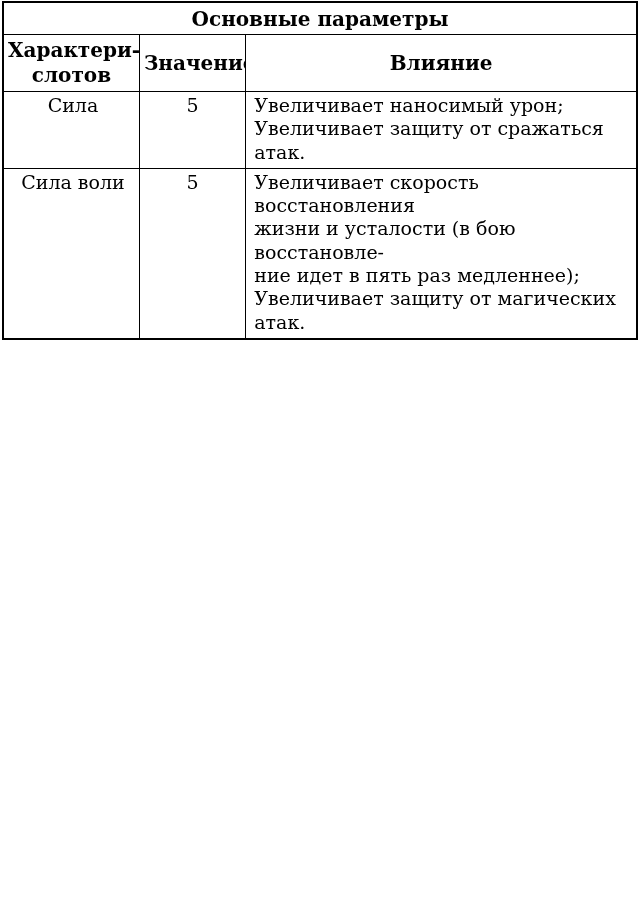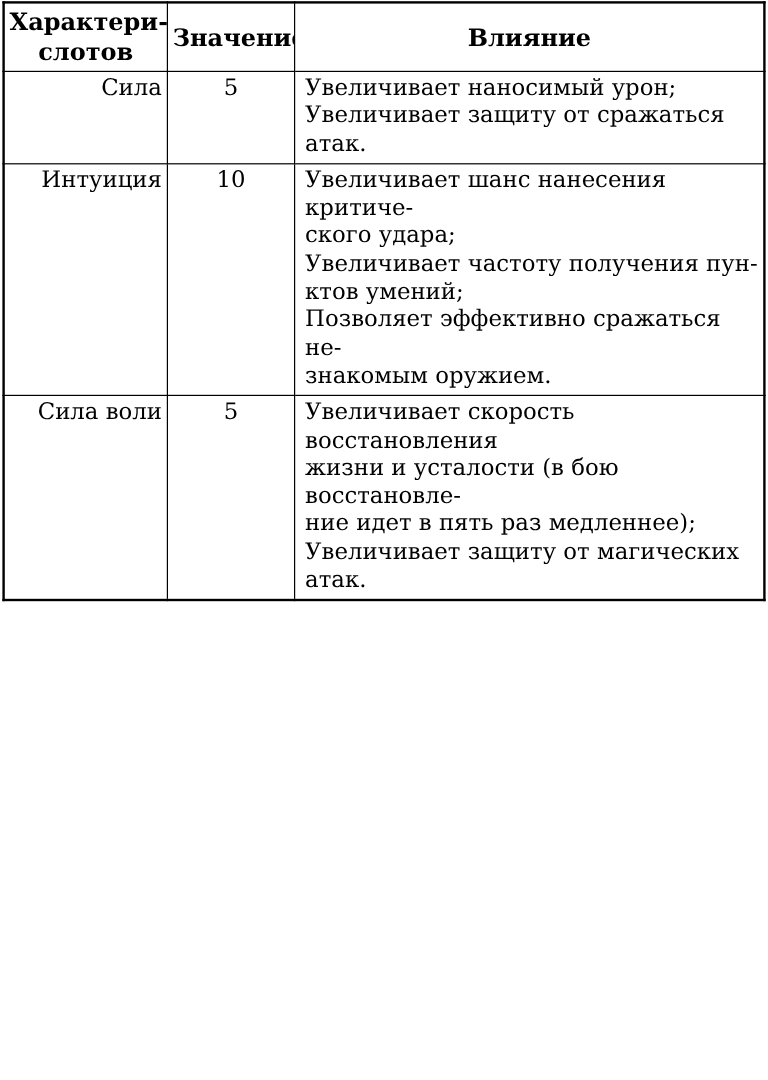--- a/index.html
+++ b/index.html
@@ -41,21 +41,21 @@
     vertical-align: middle;
     padding: 3px 4px;
     line-height: 25px;
     white-space: pre-line;
   }
   td.c-name {
     font-size: 19px;
     line-height: 23.5px;
     padding: 2px 4px 4px 7px;
     white-space: pre-line;
-    text-align: right;
+    text-align: center;
   }
   td.c-value {
     font-size: 19px;
     line-height: 23.5px;
     padding: 2px 4px 4px 4px;
     text-align: center;
   }
   td.c-influence {
     font-size: 19px;
     line-height: 23.3px;
@@ -67,45 +67,38 @@
 </head>
 <body>
 
 <table class="params">
   <colgroup>
     <col style="width:136px">
     <col style="width:106px">
     <col style="width:390px">
   </colgroup>
   <thead>
+    <tr>
+      <th class="title-cell" colspan="3">Основные параметры</th>
+    </tr>
     <tr class="header-row">
       <th>Характери-
 слотов</th>
       <th>Значение</th>
       <th>Влияние</th>
     </tr>
   </thead>
   <tbody>
     <tr>
       <td class="c-name">Сила</td>
       <td class="c-value">5</td>
       <td class="c-influence">Увеличивает наносимый урон;
 Увеличивает защиту от сражаться атак.</td>
     </tr>
     <tr>
-      <td class="c-name">Интуиция</td>
-      <td class="c-value">10</td>
-      <td class="c-influence">Увеличивает шанс нанесения критиче-
-ского удара;
-Увеличивает частоту получения пун-
-ктов умений;
-Позволяет эффективно сражаться не-
-знакомым оружием.</td>
-    </tr>
-    <tr>
       <td class="c-name">Сила воли</td>
       <td class="c-value">5</td>
       <td class="c-influence">Увеличивает скорость восстановления
 жизни и усталости (в бою восстановле-
 ние идет в пять раз медленнее);
 Увеличивает защиту от магических
 атак.</td>
     </tr>
 
   </tbody>

